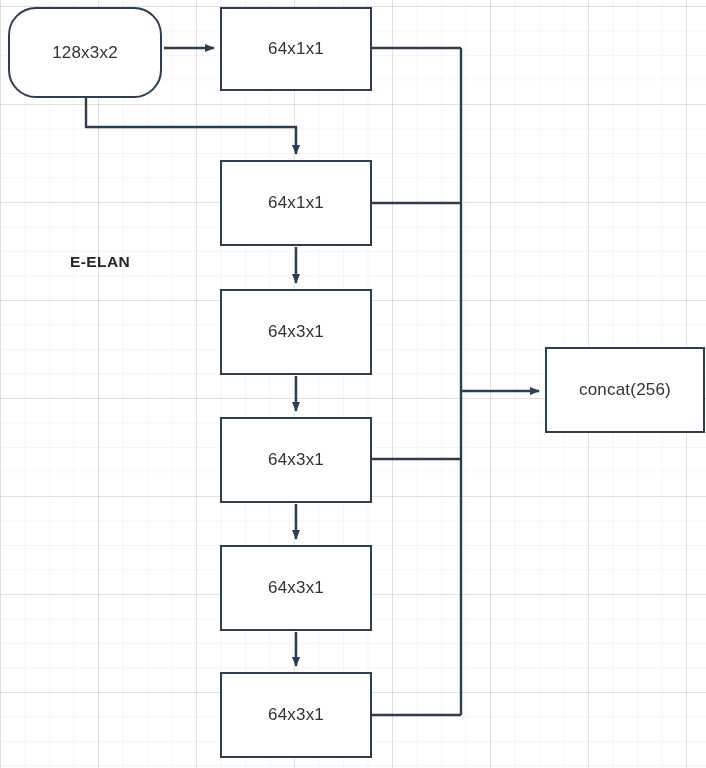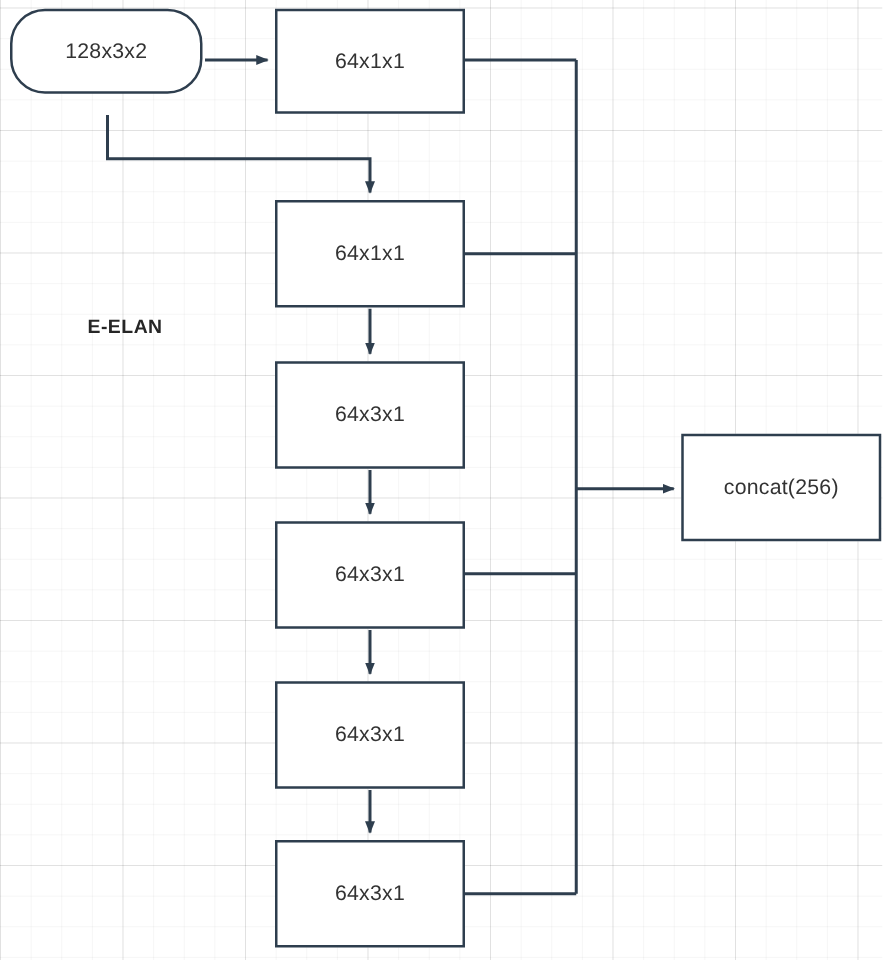--- a/index.html
+++ b/index.html
@@ -80,21 +80,21 @@
         <path d="M 372 459 L 461 459" fill="none" stroke="#2e3e4e" stroke-width="2.4" stroke-linecap="butt" stroke-linejoin="miter"></path>
         <path d="M 296 504 L 296 539" fill="none" stroke="#2e3e4e" stroke-width="2.4" stroke-linecap="butt" stroke-linejoin="miter" marker-end="url(#arrowhead)"></path>
         <path d="M 296 632 L 296 666" fill="none" stroke="#2e3e4e" stroke-width="2.4" stroke-linecap="butt" stroke-linejoin="miter" marker-end="url(#arrowhead)"></path>
         <path d="M 372 715 L 461 715" fill="none" stroke="#2e3e4e" stroke-width="2.4" stroke-linecap="butt" stroke-linejoin="miter"></path>
         <path d="M 461 48 L 461 715" fill="none" stroke="#2e3e4e" stroke-width="2.4" stroke-linecap="butt" stroke-linejoin="miter"></path>
         <path d="M 461 391 L 539 391" fill="none" stroke="#2e3e4e" stroke-width="2.4" stroke-linecap="butt" stroke-linejoin="miter" marker-end="url(#arrowhead)"></path>
       </g>
   </svg>
 
   <div id="node-layer">
-      <div class="node" style="left: 8px; top: 7px; width: 154px; height: 68px; border-color: rgb(46, 62, 78); color: rgb(51, 51, 51); border-radius: 28px;">
+      <div class="node" style="left: 8px; top: 7px; width: 154px; height: 91px; border-color: rgb(46, 62, 78); color: rgb(51, 51, 51); border-radius: 28px;">
         <span>128x3x2</span>
       </div>
       <div class="node" style="left: 220px; top: 7px; width: 152px; height: 84px; border-color: rgb(46, 62, 78); color: rgb(51, 51, 51);">
         <span>64x1x1</span>
       </div>
       <div class="node" style="left: 220px; top: 160px; width: 152px; height: 86px; border-color: rgb(46, 62, 78); color: rgb(51, 51, 51);">
         <span>64x1x1</span>
       </div>
       <div class="node" style="left: 220px; top: 289px; width: 152px; height: 86px; border-color: rgb(46, 62, 78); color: rgb(51, 51, 51);">
         <span>64x3x1</span>

